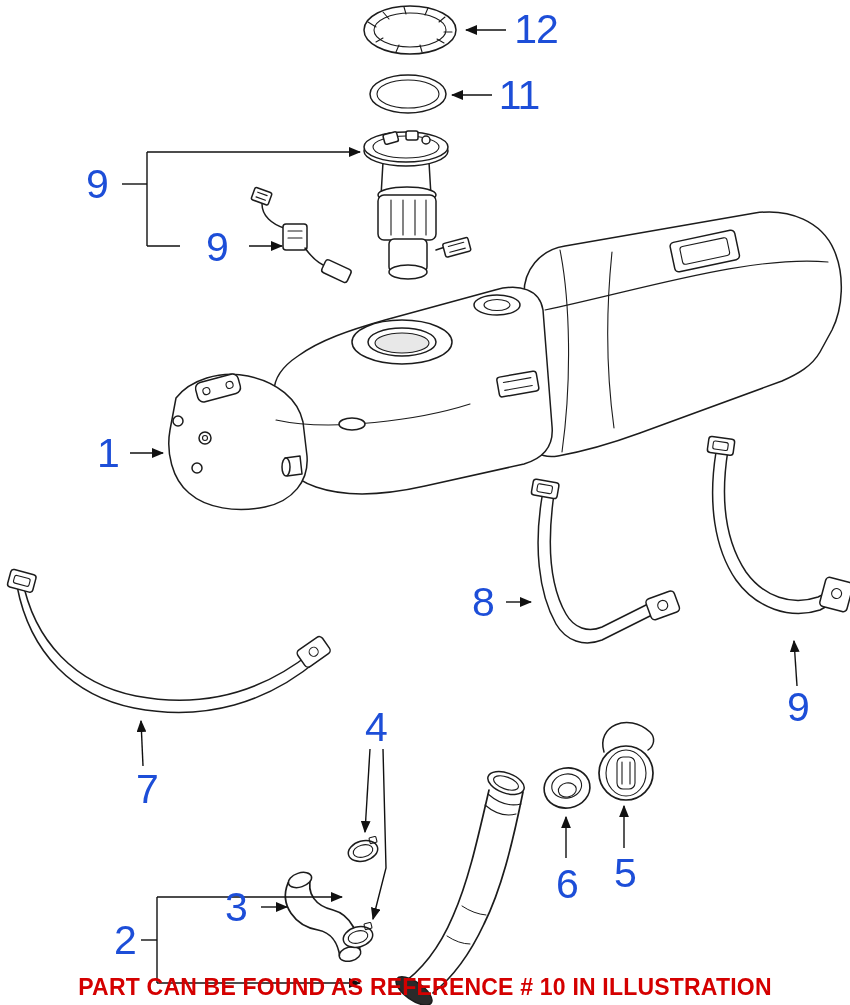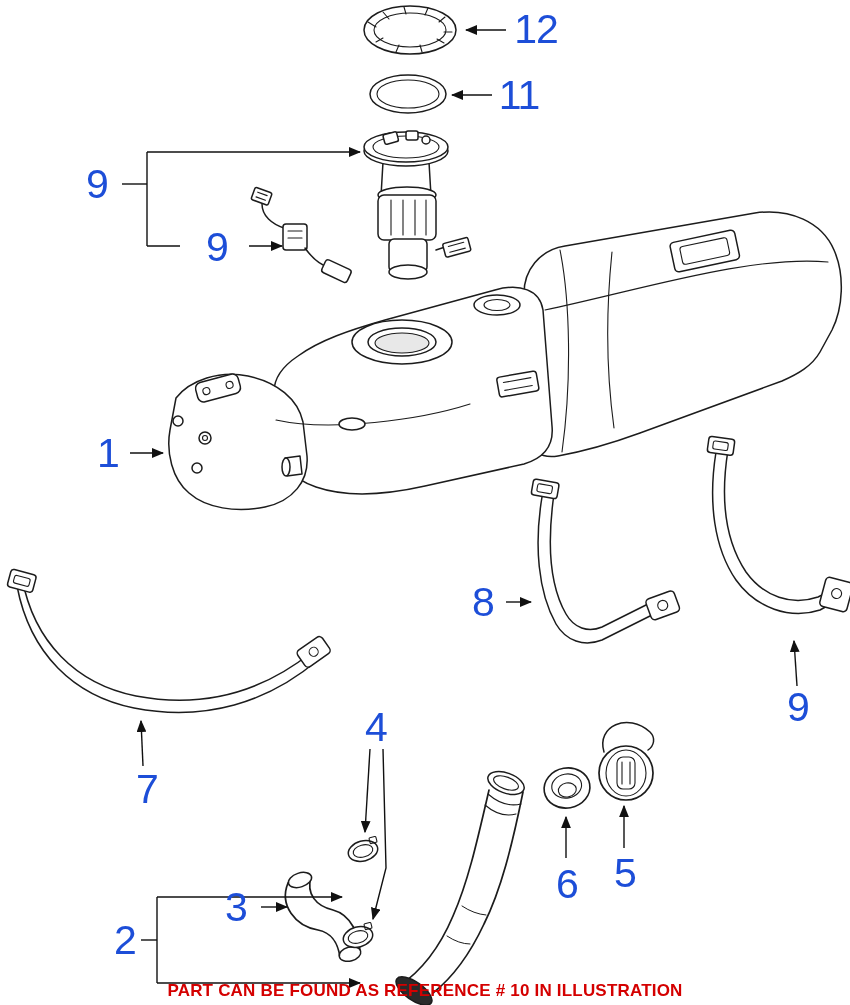--- a/index.html
+++ b/index.html
@@ -2,21 +2,21 @@
 <html><head>
 <meta charset="utf-8">
 <style>
   html,body{margin:0;padding:0;background:#ffffff;}
   .stage{position:relative;width:850px;height:1005px;background:#ffffff;overflow:hidden;
          font-family:"Liberation Sans",sans-serif;}
   .stage svg{position:absolute;left:0;top:0;}
   .callout{position:absolute;transform:translate(-50%,-50%);font-size:41px;font-weight:400;
            color:#1d4ed8;line-height:1;letter-spacing:-1px;user-select:none;}
   .footer-note{position:absolute;left:0;right:0;bottom:4px;text-align:center;
-               font-size:17px;font-weight:700;letter-spacing:.2px;color:#d40000;}
+               font-size:23px;font-weight:700;letter-spacing:.2px;color:#d40000;}
 </style>
 </head>
 <body>
 
 <div class="stage">
 
   <svg width="850" height="1005" viewBox="0 0 850 1005">
     <defs>
       <marker id="arw" viewBox="0 0 10 8" refX="9" refY="4" markerWidth="9" markerHeight="7" orient="auto-start-reverse">
         <path d="M0 0 L10 4 L0 8 Z" fill="#111" stroke="none"></path>

